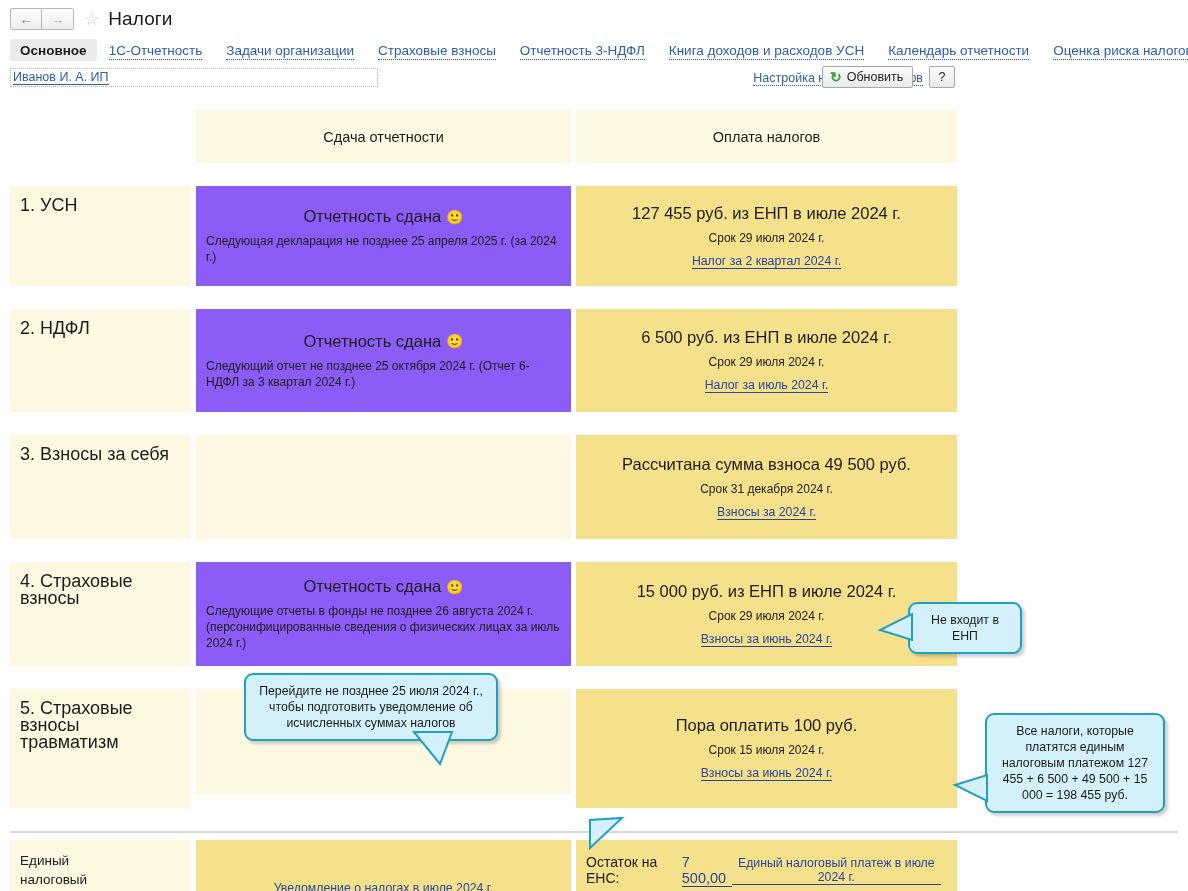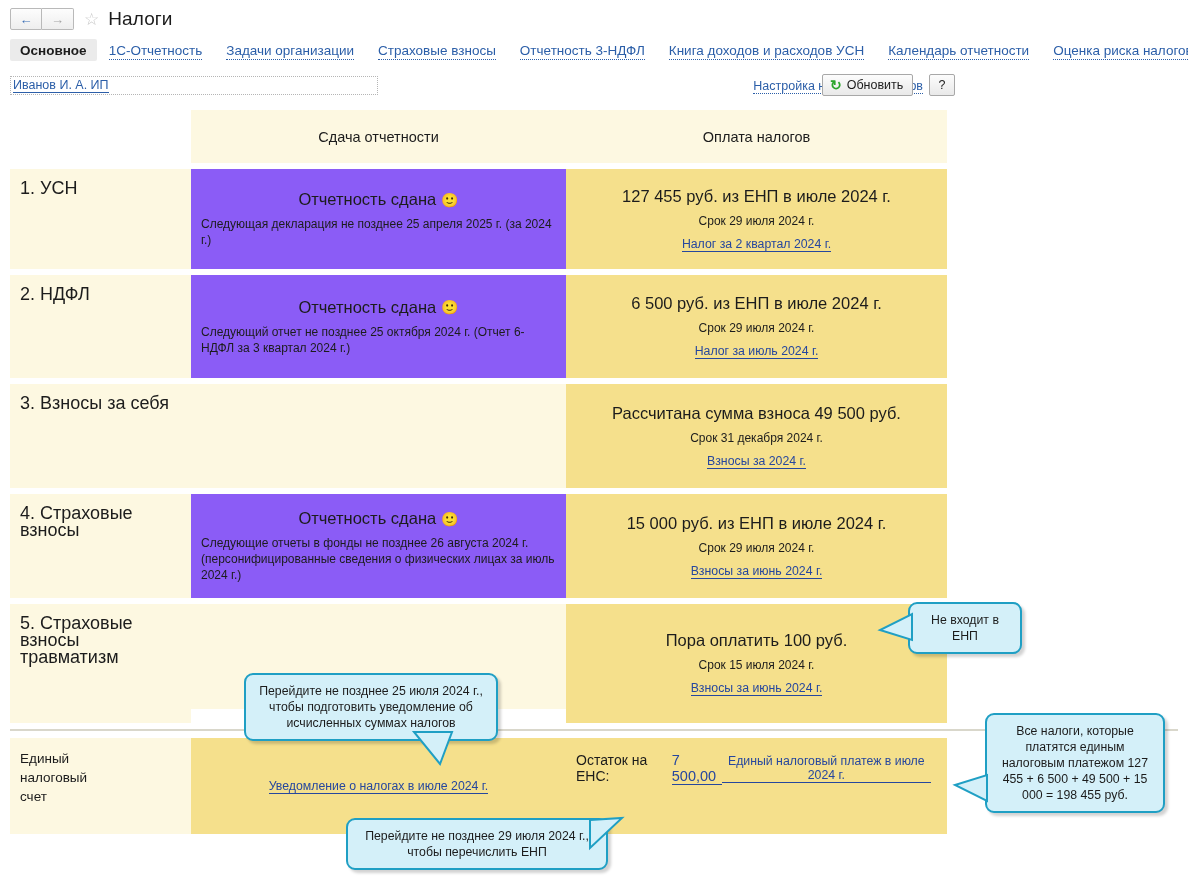--- a/index.html
+++ b/index.html
@@ -48,21 +48,21 @@
   .tab.active { background: #ebebeb; border-radius: 2px; font-weight: bold; }
   .tab.link {
     color: #2b5ea8;
     border-bottom: 1px dotted #2b5ea8;
     padding: 2px 0 1px 0;
     margin: 0 12px;
   }
 
   
   .orgrow {
-    position: relative; height: 28px; margin-top: 12px;
+    position: relative; height: 28px; margin-top: 4px;
   }
   .orgfield {
     position: absolute; left: 10px; top: 0;
     width: 368px; height: 19px;
     border: 1px dotted #b5b5b5;
     background: #fff;
     display: flex; align-items: center;
   }
   .orglink {
     font-size: 12.5px; color: #2b5ea8;
@@ -91,21 +91,21 @@
     background: linear-gradient(#fcfcfc, #e9e9e9);
     display: flex; align-items: center; justify-content: center;
     font-size: 12.5px; color: #1c1c1c;
   }
 
   
   .matrix {
     position: absolute; left: 10px; top: 110px;
     width: 1168px;
   }
-  .mrow { display: flex; margin-bottom: 6px; }
+  .mrow { display: flex; gap: 5px; margin-bottom: 23px; }
   .col-name  { width: 181px; flex: 0 0 181px; }
   .col-rep   { width: 375px; flex: 0 0 375px; }
   .col-pay   { width: 381px; flex: 0 0 381px; }
 
   .hdr-cell {
     background: #fdf8e1;
     height: 53px;
     display: flex; align-items: center; justify-content: center;
     font-size: 14.5px; color: #1c1c1c;
   }
@@ -322,20 +322,19 @@
   <div class="callout" style="left:908px; top:602px; width:114px;">Не входит в ЕНП</div>
 
   <svg class="tailsvg" style="left:414px; top:732px; width:60px; height:34px;">
     <polygon points="0,0 38,0 26,32" fill="#d4f0f9" stroke="#1f9fc4" stroke-width="2"></polygon>
   </svg>
   <div class="callout" style="left:244px; top:673px; width:254px;">Перейдите не позднее 25 июля 2024 г., чтобы подготовить уведомление об исчисленных суммах налогов</div>
 
   <svg class="tailsvg" style="left:590px; top:816px; width:46px; height:36px;">
     <polygon points="0,4 0,32 32,2" fill="#d4f0f9" stroke="#1f9fc4" stroke-width="2"></polygon>
   </svg>
-  <div class="callout" style="left:346px; top:818px; width:262px;">Перейдите не позднее 29 июля 2024 г., чтобы перечислить ЕНП</div>
 
   <svg class="tailsvg" style="left:955px; top:775px; width:40px; height:34px;">
     <polygon points="32,0 32,26 0,10" fill="#d4f0f9" stroke="#1f9fc4" stroke-width="2"></polygon>
   </svg>
   <div class="callout" style="left:985px; top:713px; width:180px;">Все налоги, которые платятся единым налоговым платежом 127 455 + 6 500 + 49 500 + 15 000 = 198 455 руб.</div>
 
 </div>
 
 </body></html>

